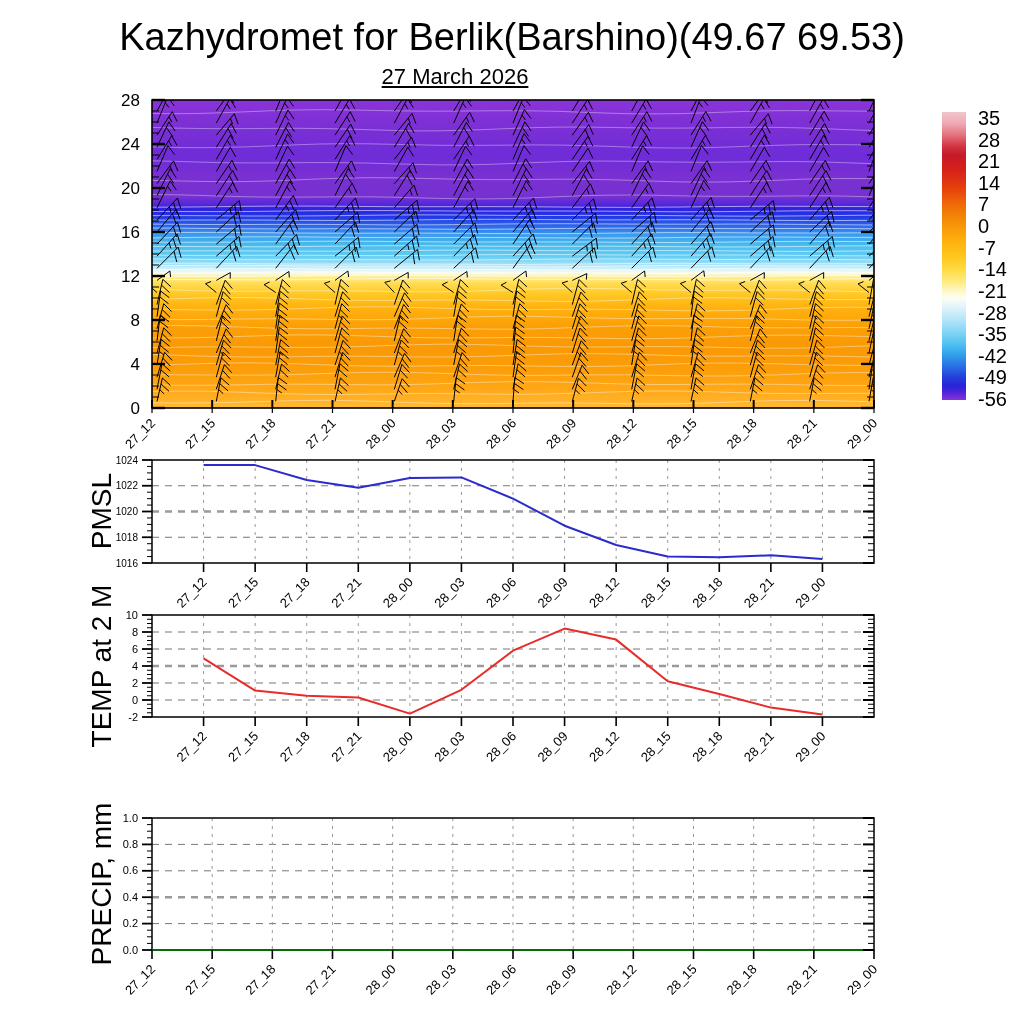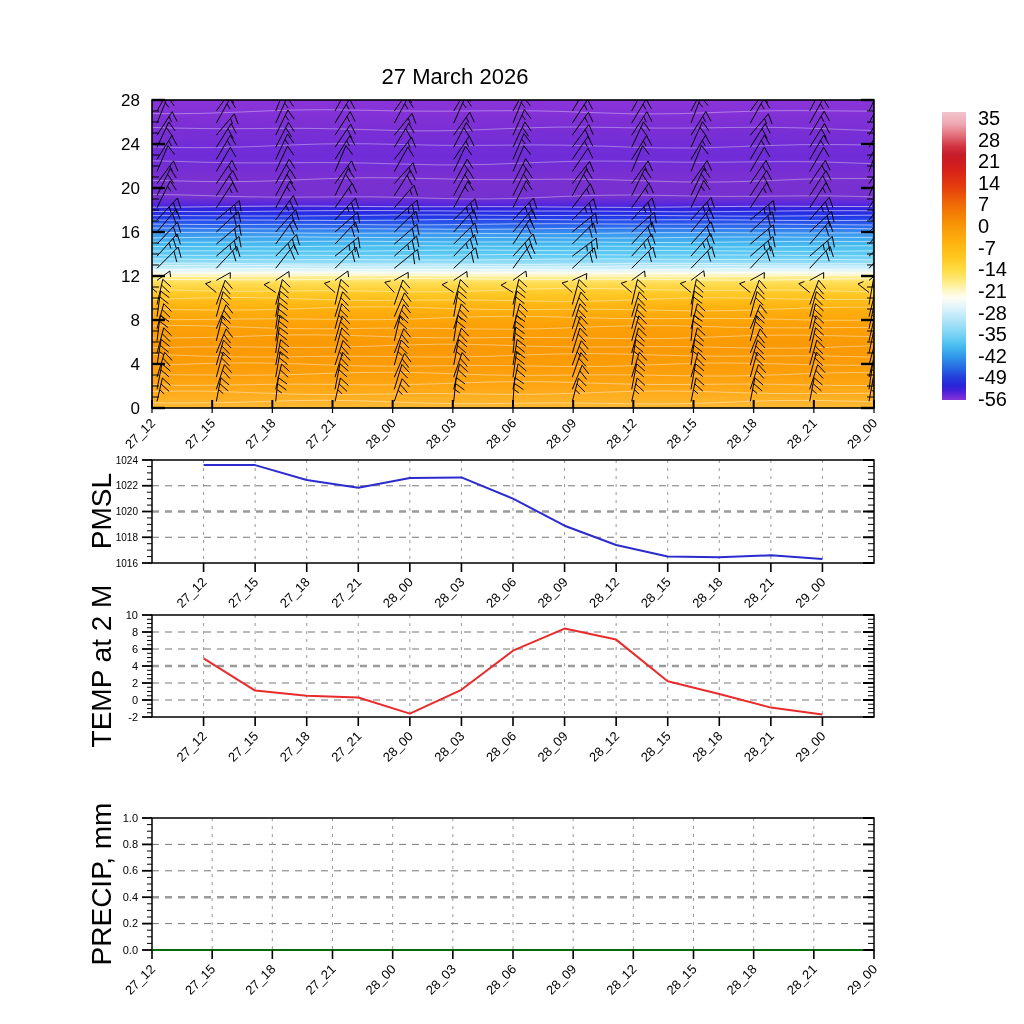--- a/index.html
+++ b/index.html
@@ -1,30 +1,31 @@
 <!DOCTYPE html>
 <html><head>
 <meta charset="utf-8">
 <style>
   html,body{margin:0;padding:0;background:#ffffff;}
   #stage{position:relative;width:1024px;height:1024px;background:#ffffff;overflow:hidden;
          font-family:"Liberation Sans",sans-serif;color:#000;}
   .title{position:absolute;left:512px;top:16px;transform:translateX(-50%);
          font-size:38px;white-space:nowrap;}
   .subtitle{position:absolute;left:455px;top:64px;transform:translateX(-50%);
-         font-size:22px;white-space:nowrap;}
+         font-size:22px;white-space:nowrap;text-decoration:underline;}
   .ylab{position:absolute;font-size:28px;white-space:nowrap;
         transform:translate(-50%,-50%) rotate(-90deg);}
   svg{position:absolute;left:0;top:0;}
   svg text{font-family:"Liberation Sans",sans-serif;fill:#000;}
 </style>
 </head>
 <body>
 
 <div id="stage">
+  <div class="title">Kazhydromet for Berlik(Barshino)(49.67 69.53)</div>
   <div class="subtitle">27 March 2026</div>
 
   <div class="ylab" style="left:102px;top:511px;">PMSL</div>
   <div class="ylab" style="left:102px;top:666px;">TEMP at 2 M</div>
   <div class="ylab" style="left:102px;top:884px;">PRECIP, mm</div>
 
   <svg id="chart" width="1024" height="1024">
       <defs>
         <linearGradient id="gradMain" x1="0" y1="0" x2="0" y2="1">
           <stop offset="0%" stop-color="#8A34DA"></stop>

